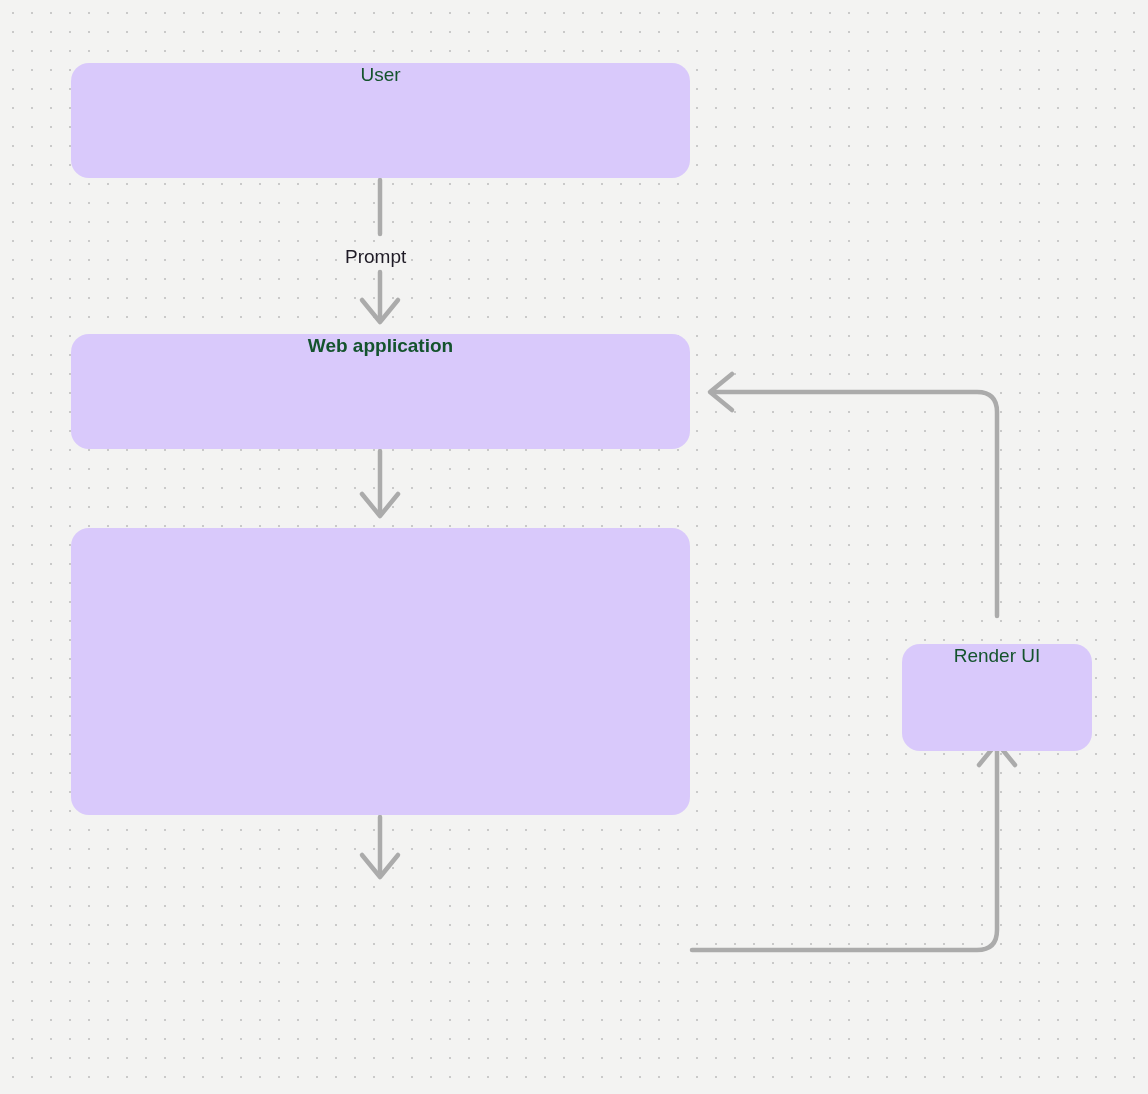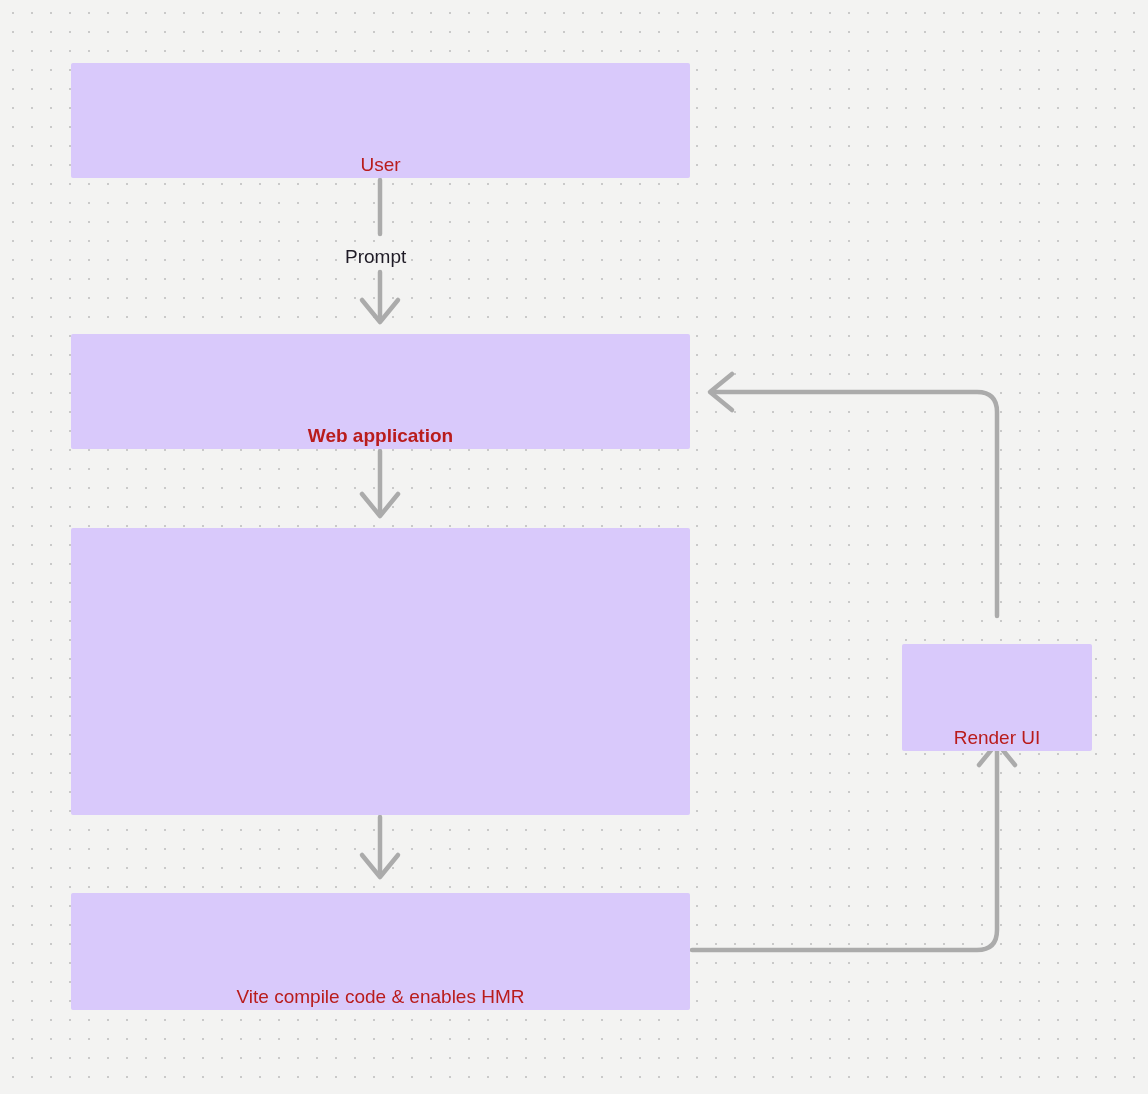--- a/index.html
+++ b/index.html
@@ -19,25 +19,25 @@
     background-size: 19px 19px;
     background-position: 12px 12px;
     overflow: hidden;
   }
 
   
   .node {
     position: absolute;
     box-sizing: border-box;
     background: #d9c9fb;
-    border-radius: 2px;
+    border-radius: 18px;
     display: flex;
-    align-items: flex-end;
+    align-items: flex-start;
     justify-content: center;
-    color: #b91c1c;
+    color: #14532d;
     font-size: 19px;
     line-height: 1.3;
     text-align: center;
   }
   .node.group {
     display: block;
   }
 
   
   #node-user          { left: 71px;  top: 63px;  width: 619px; height: 115px; }
@@ -115,23 +115,20 @@
 
     
 
     
 
     
 
     
   </div>
 
-  <div class="node" id="node-vite">
-    <span>Vite compile code &amp; enables HMR</span>
-  </div>
 
   <div class="node" id="node-render-ui">
     <span>Render UI</span>
   </div>
 
   <div class="edge-label" id="label-prompt">Prompt</div>
 
 </div>
 
 </body></html>

